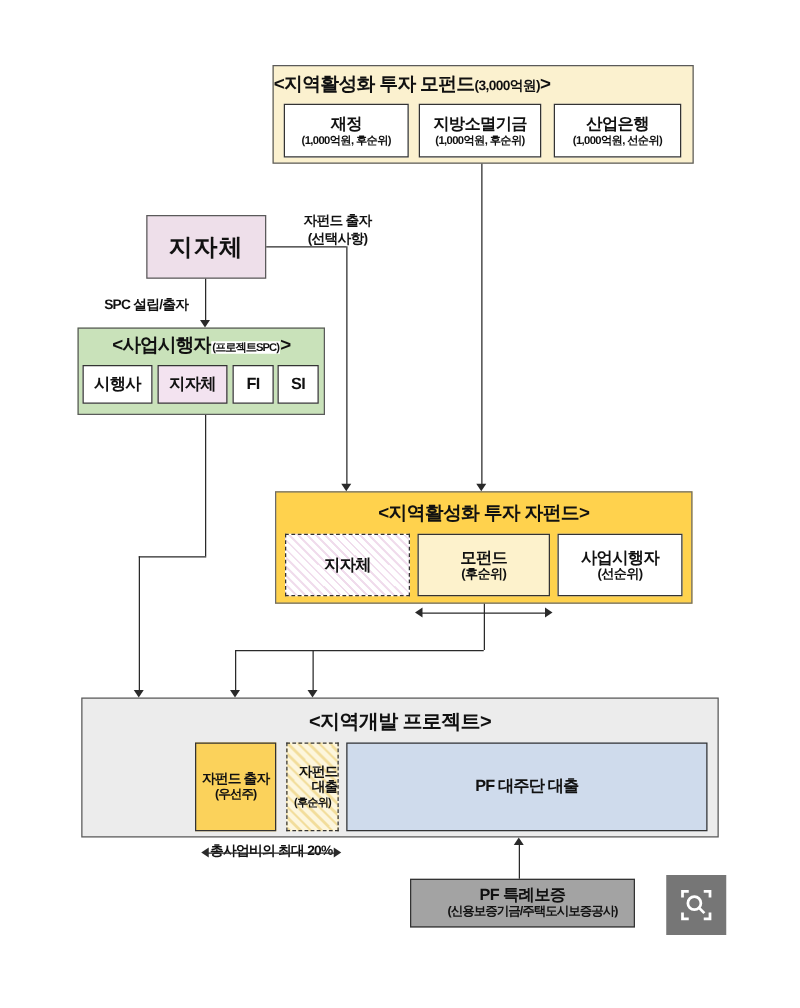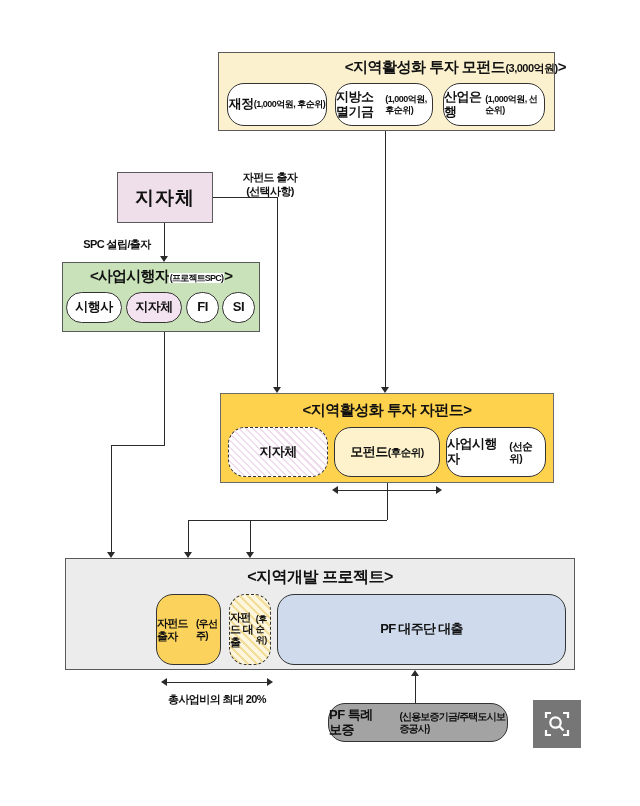--- a/index.html
+++ b/index.html
@@ -1,24 +1,24 @@
 <!DOCTYPE html>
 <html><head>
 <meta charset="utf-8">
 <style>
   html,body{margin:0;padding:0;}
   body{font-family:"Liberation Sans","DejaVu Sans",sans-serif;background:#fff;}
   .canvas{position:relative;width:640px;height:806px;background:#ffffff;overflow:hidden;color:#111;}
   .box{position:absolute;box-sizing:border-box;}
-  .ebox{position:absolute;box-sizing:border-box;display:flex;flex-direction:row;align-items:center;justify-content:center;text-align:left;line-height:1.15;border-radius:17px;}
+  .ebox{position:absolute;box-sizing:border-box;display:flex;flex-direction:column;align-items:center;justify-content:center;text-align:right;line-height:1.15;}
   .bname{font-weight:bold;}
   .bdetail{font-weight:bold;}
   
   .motherfund{left:218px;top:52px;width:337px;height:79px;background:#fbf1cf;border:1.6px solid #5a5a5a;}
-  .mf-title{position:absolute;left:12px;top:5px;width:100%;text-align:right;font-weight:bold;font-size:15px;letter-spacing:-0.5px;}
+  .mf-title{position:absolute;left:0;top:5px;width:100%;text-align:left;font-weight:bold;font-size:15px;letter-spacing:-0.5px;}
   .mf-title .small{font-size:11px;}
   .mf-child{top:83px;height:43px;background:#fff;border:1.3px solid #333;}
   .mf-child .bname{font-size:13px;letter-spacing:-0.5px;}
   .mf-child .bdetail{font-size:9px;letter-spacing:-0.5px;}
   .localgov{left:117px;top:172px;width:96px;height:51px;background:#eedfea;border:1.6px solid #5a5a5a;display:flex;align-items:center;justify-content:center;font-size:19px;font-weight:bold;letter-spacing:1px;}
   .developer{left:62px;top:262px;width:198px;height:70px;background:#c9e2ba;border:1.6px solid #5a5a5a;}
   .dev-title{position:absolute;left:0;top:4px;width:100%;text-align:center;font-weight:bold;font-size:15px;letter-spacing:-0.8px;}
   .dev-title .small{font-size:9px;background:#fff;padding:0 1px;}
   .dev-child{top:292px;height:31px;background:#fff;border:1.3px solid #333;font-size:13px;font-weight:bold;letter-spacing:-0.5px;}
   .dev-child.pink{background:#f3e3f0;}
@@ -129,21 +129,21 @@
     <span class="bdetail">(우선주)</span>
   </div>
   <div class="ebox pj-child pj-hatch" style="left:229px;width:42px;border-color:#333;">
     <span class="bname">자펀드 대출</span>
     <span class="bdetail">(후순위)</span>
   </div>
   <div class="ebox pj-child pj-blue" style="left:277px;width:289px;">
     <span class="bname">PF 대주단 대출</span>
   </div>
 
-  <div class="flabel" style="left:142px;top:692px;width:150px;">
+  <div class="flabel" style="left:142px;top:674px;width:150px;">
     <span>총사업비의 최대 20%</span>
   </div>
 
   <div class="ebox pfguarantee">
     <span class="bname">PF 특례보증</span>
     <span class="bdetail">(신용보증기금/주택도시보증공사)</span>
   </div>
 
   <div class="ln" style="left:385px;top:131px;width:1px;height:257px;"></div>
   <div class="ah-d" style="left:381px;top:387px;"></div>

